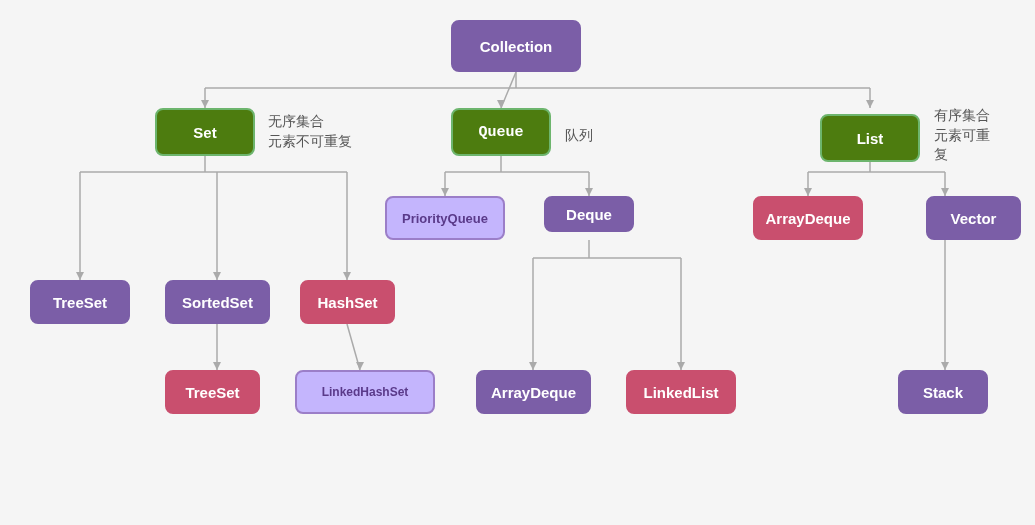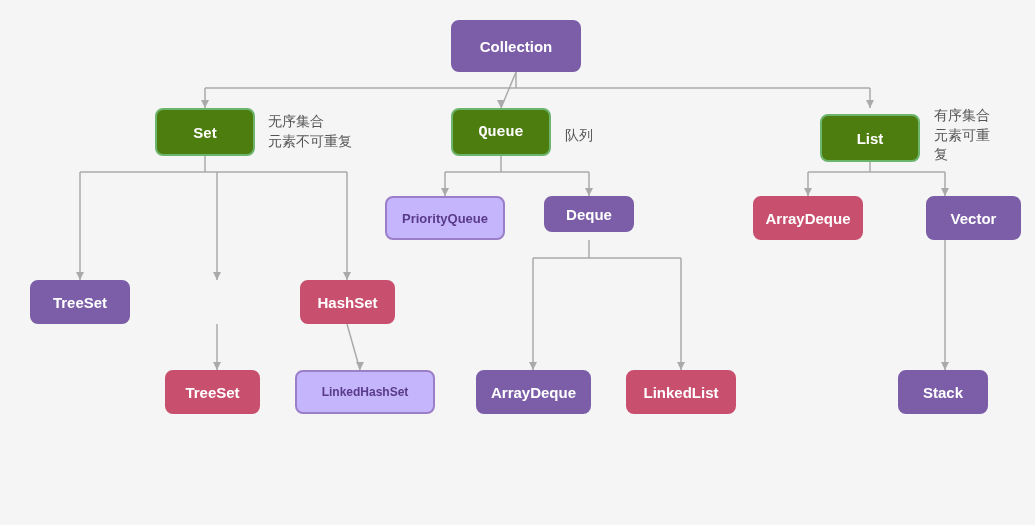--- a/index.html
+++ b/index.html
@@ -156,20 +156,23 @@
   </div>
 
   <div class="node purple" style="left:898px;top:196px;width:95px;height:44px;margin-left:28px;">
     <span>Vector</span>
   </div>
 
   <div class="node purple" style="left:30px;top:280px;width:100px;height:44px;">
     <span>TreeSet</span>
   </div>
 
+  <div class="node purple" style="left:165px;top:280px;width:105px;height:44px;">
+    <span>SortedSet</span>
+  </div>
 
   <div class="node red" style="left:300px;top:280px;width:95px;height:44px;">
     <span>HashSet</span>
   </div>
 
   <div class="node red" style="left:165px;top:370px;width:95px;height:44px;">
     <span>TreeSet</span>
   </div>
 
   <div class="node light-purple" style="left:295px;top:370px;width:140px;height:44px;font-size:12px;">

